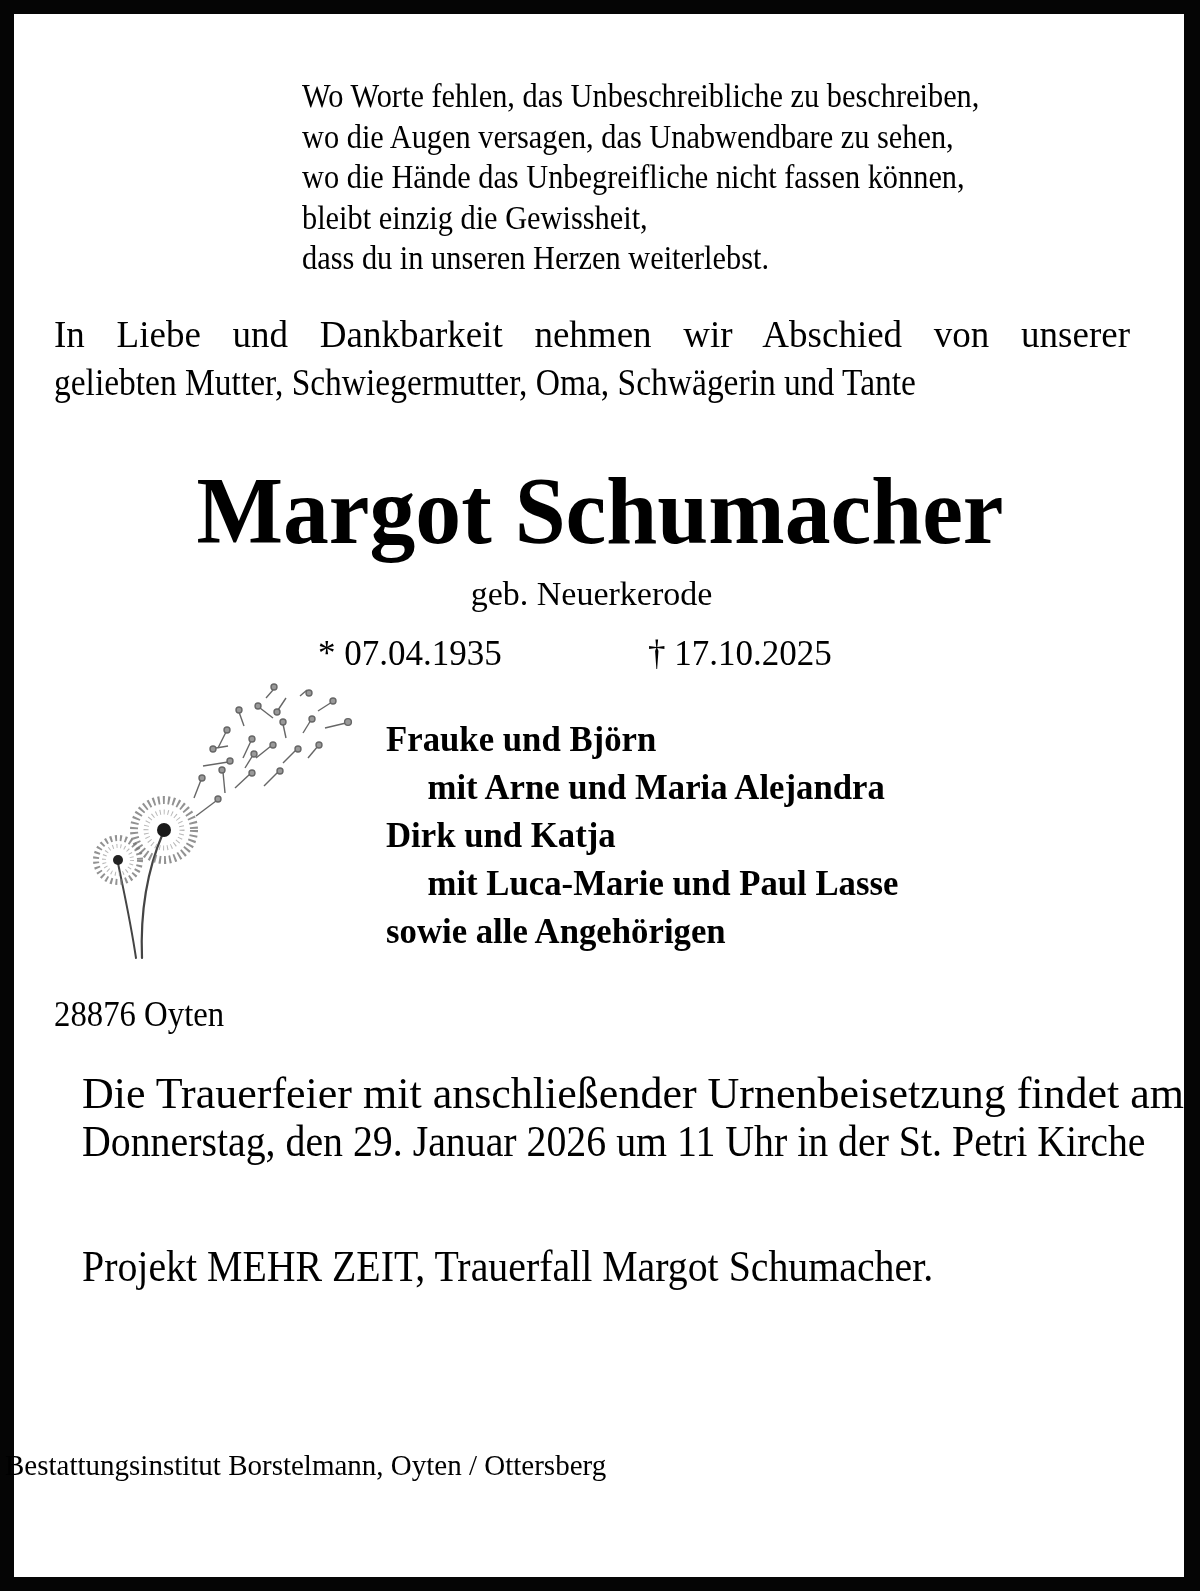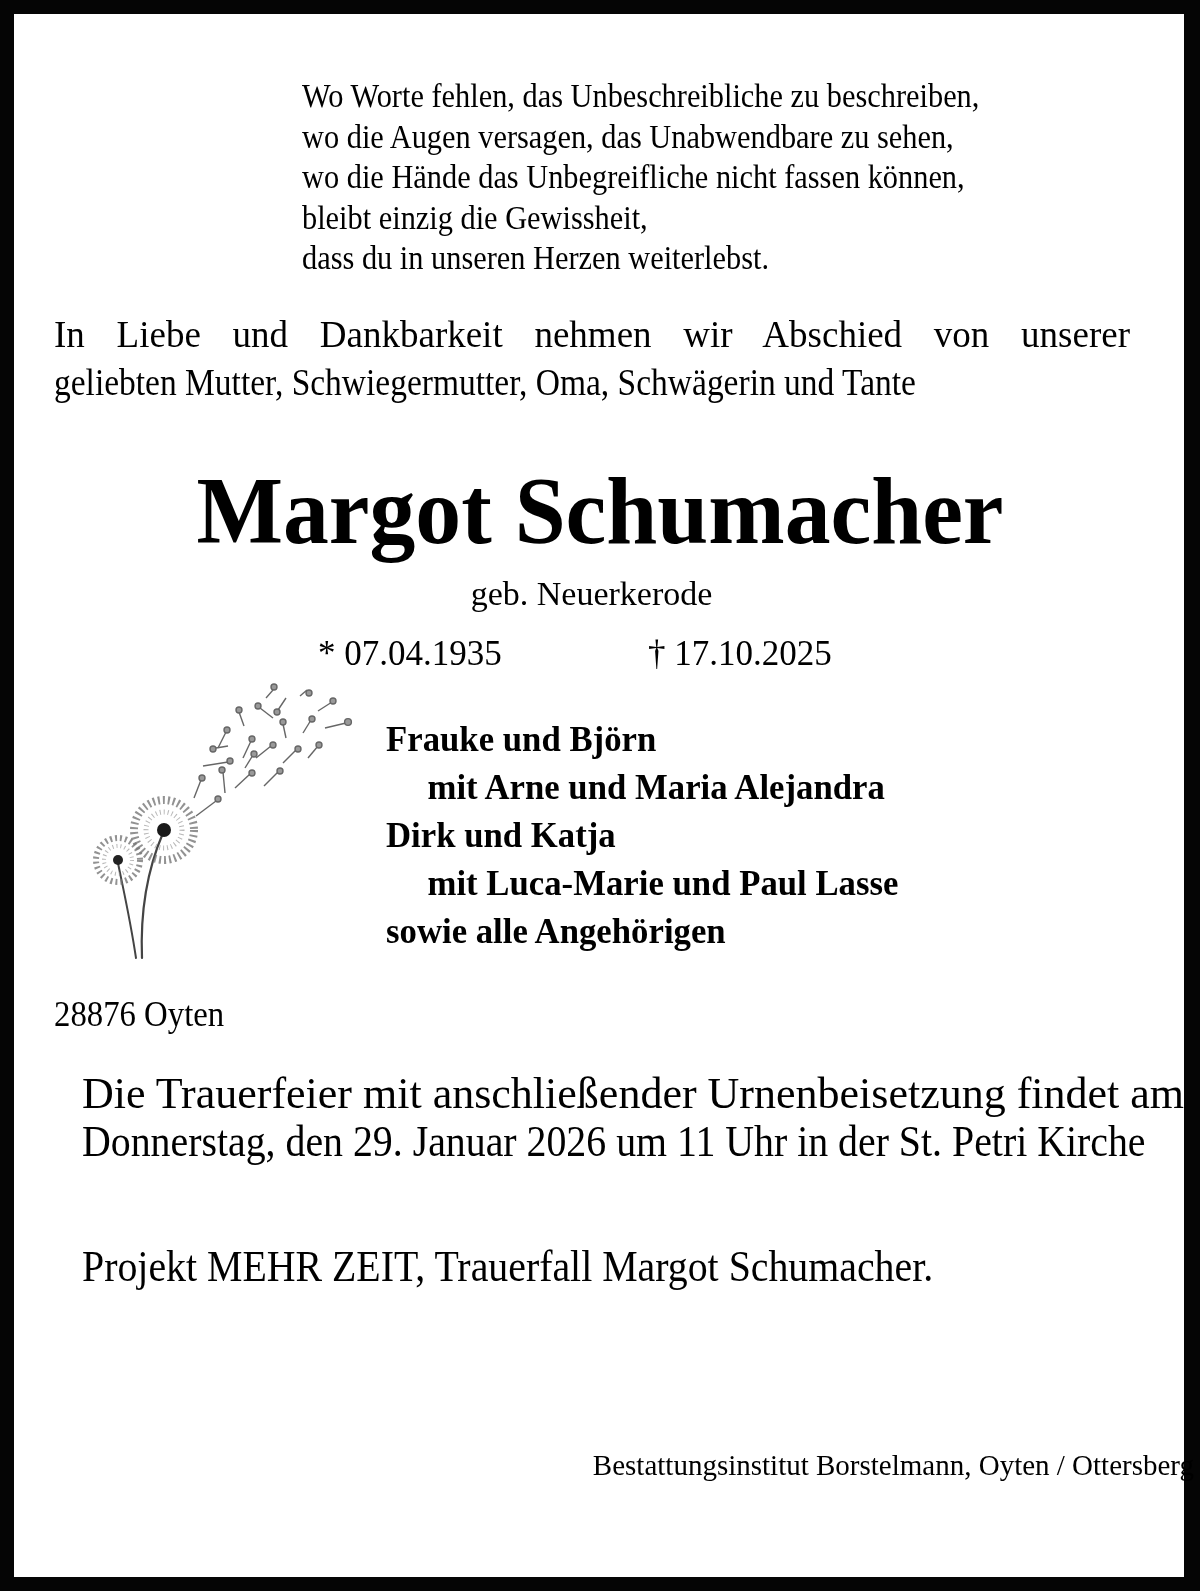--- a/index.html
+++ b/index.html
@@ -44,21 +44,21 @@
     .city { left: 54px; top: 992px; font-size: 36px; line-height: 44px; transform: scaleX(0.91); transform-origin: left top; }
     .para {
       left: 52px; width: 1076px; font-size: 44px; line-height: 48px; white-space: normal; margin-left: 30px;
     }
     .para .jl { display: block; height: 48px; text-align: justify; text-align-last: justify; white-space: nowrap; }
     .para .ll { display: block; height: 48px; white-space: nowrap; }
     .service { top: 1070px; }
     .donation { top: 1243px; }
     .squeeze { display: inline-block; transform-origin: left top; }
     .credit {
-      left: 11px; top: 1448px; width: 1183px; text-align: right; font-size: 29px; line-height: 34px;
+      left: 5px; top: 1448px; width: 1183px; text-align: left; font-size: 29px; line-height: 34px;
     }
     svg { display: block; }
   </style>
 </head>
 <body>
 
 <div class="frame"></div>
 
 <div class="abs poem">
   <div>Wo Worte fehlen, das Unbeschreibliche zu beschreiben,</div>

